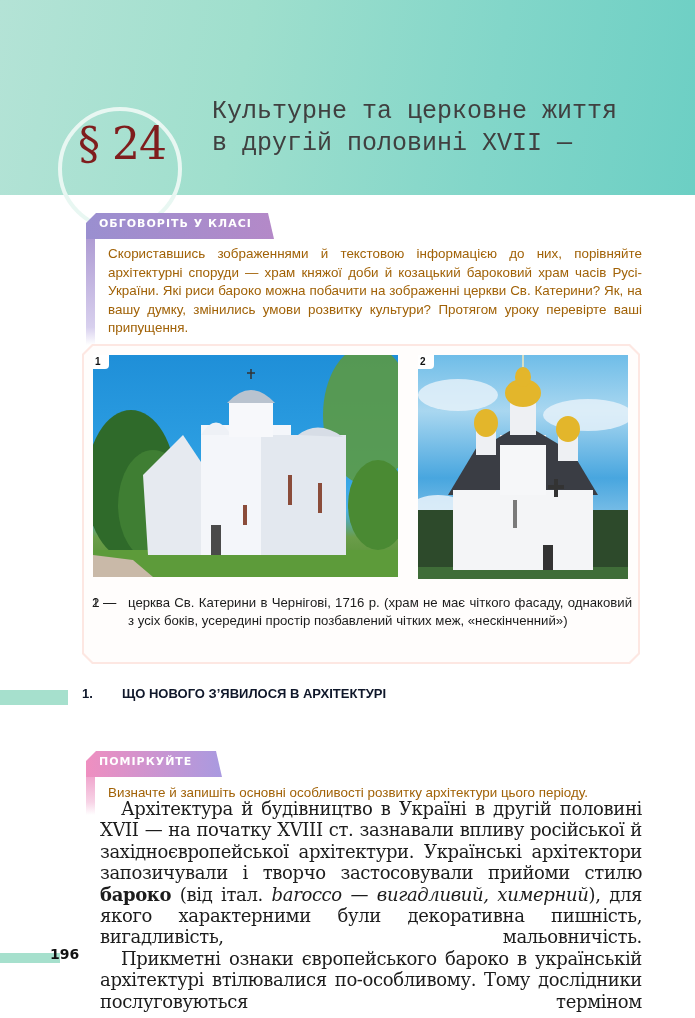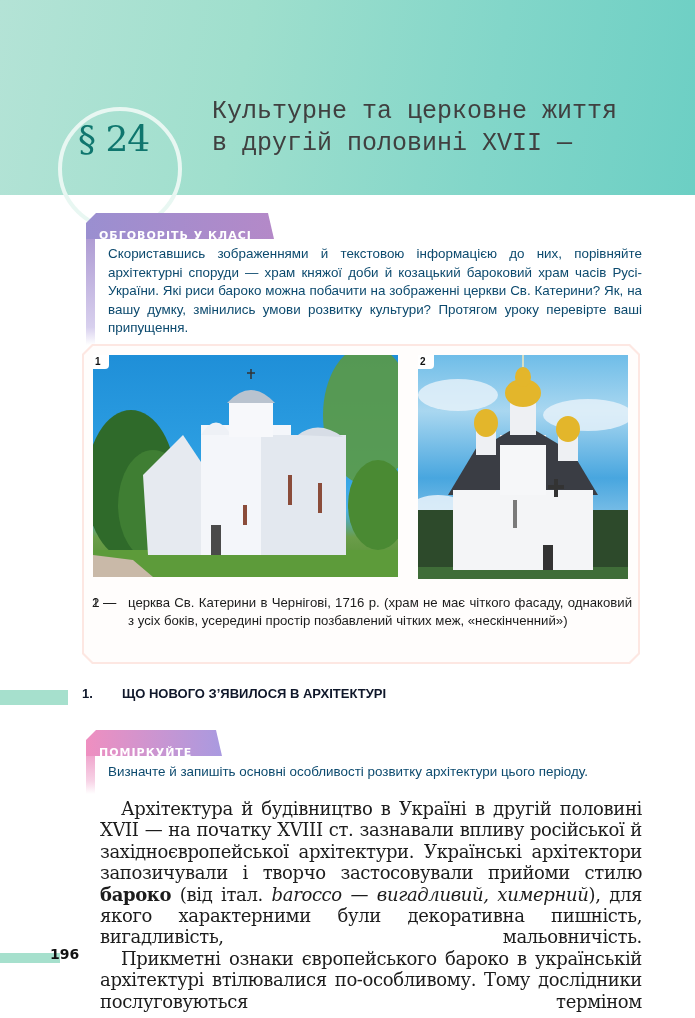--- a/index.html
+++ b/index.html
@@ -9,39 +9,39 @@
     .header-band {
       position: absolute; left: 0; top: 0; width: 695px; height: 195px;
       background: linear-gradient(100deg, #b4e3d6 0%, #9fdfcd 35%, #82d6c9 70%, #6ccfc4 100%);
     }
     .section-circle {
       position: absolute; left: 58px; top: 107px; width: 124px; height: 124px;
       border: 4px solid #e8f7f2; border-radius: 50%;
     }
     .section-number {
       position: absolute; left: 78px; top: 118px; font-family: "DejaVu Serif", serif;
-      font-size: 36px; color: #0f766e; letter-spacing: -1px; text-align: center;
+      font-size: 44px; color: #7f1d1d; letter-spacing: -1px; text-align: center;
     }
     .chapter-title {
       position: absolute; left: 212px; top: 96px; width: 440px;
       font-family: Liberation Mono, monospace; font-size: 25px; line-height: 32px; color: #404040;
     }
     .chapter-title div { white-space: nowrap; }
 
     
     .rubric { position: absolute; }
     .rubric-tag {
-      position: absolute; left: 0; top: 0; height: 26px; padding: 12px 22px 0 13px;
+      position: absolute; left: 0; top: 0; height: 26px; padding: 0 22px 0 13px;
       font-family: "DejaVu Sans", sans-serif; font-weight: bold; font-size: 11px; line-height: 22px;
       letter-spacing: 1px; color: #ffffff;
       clip-path: polygon(10px 0, calc(100% - 6px) 0, 100% 100%, 0 100%, 0 10px);
     }
     .rubric-bar { position: absolute; left: 0; width: 9px; }
     .rubric-text {
-      position: absolute; left: 22px; font-size: 13.4px; line-height: 18.6px; color: #0c4a6e;
+      position: absolute; left: 22px; font-size: 13.4px; line-height: 18.6px; color: #a16207;
       text-align: justify; text-align-last: left;
     }
 
     .rubric-discuss { left: 86px; top: 213px; width: 560px; height: 130px; }
     .rubric-discuss .rubric-tag { background: linear-gradient(90deg, #9a8fd0, #b489c8); width: 188px; }
     .rubric-discuss .rubric-bar { top: 14px; height: 118px; background: linear-gradient(180deg, #a995d0, #d8d0ee 85%, #fff); border-radius: 8px 0 0 0; }
     .rubric-discuss .rubric-bar::after { content: ""; position: absolute; left: 9px; top: 8px; width: 8px; height: 110px; background: #fff; border-radius: 8px 0 0 0; }
     .rubric-discuss .rubric-text { top: 32px; width: 534px; }
 
     
@@ -71,21 +71,21 @@
     .caption-line .lead { position: absolute; left: 0; top: 0; }
 
     
     .section-bar { position: absolute; left: 0; top: 690px; width: 68px; height: 15px; background: #a6e0cd; }
     .section-heading {
       position: absolute; left: 82px; top: 686px; font-family: Liberation Sans, sans-serif; font-weight: bold;
       font-size: 13px; color: #0f172a; white-space: nowrap;
     }
     .section-heading .num { display: inline-block; width: 40px; }
 
-    .rubric-think { left: 86px; top: 730px; width: 560px; height: 60px; }
+    .rubric-think { left: 86px; top: 751px; width: 560px; height: 60px; }
     .rubric-think .rubric-tag { background: linear-gradient(90deg, #ef8fc0, #a99ae0); width: 136px; }
     .rubric-think .rubric-bar { top: 12px; height: 52px; background: linear-gradient(180deg, #ec8ec0, #f7d3e6 75%, #fff); border-radius: 8px 0 0 0; }
     .rubric-think .rubric-bar::after { content: ""; position: absolute; left: 9px; top: 8px; width: 8px; height: 46px; background: #fff; border-radius: 8px 0 0 0; }
     .rubric-think .rubric-text { top: 33px; width: 534px; }
 
     .body-text {
       position: absolute; left: 102px; top: 798px; width: 540px;
       font-family: "DejaVu Serif", serif; font-size: 18px; line-height: 21.4px; color: #1c1c1c;
       text-align: justify; text-align-last: justify; letter-spacing: -0.35px;
     }

